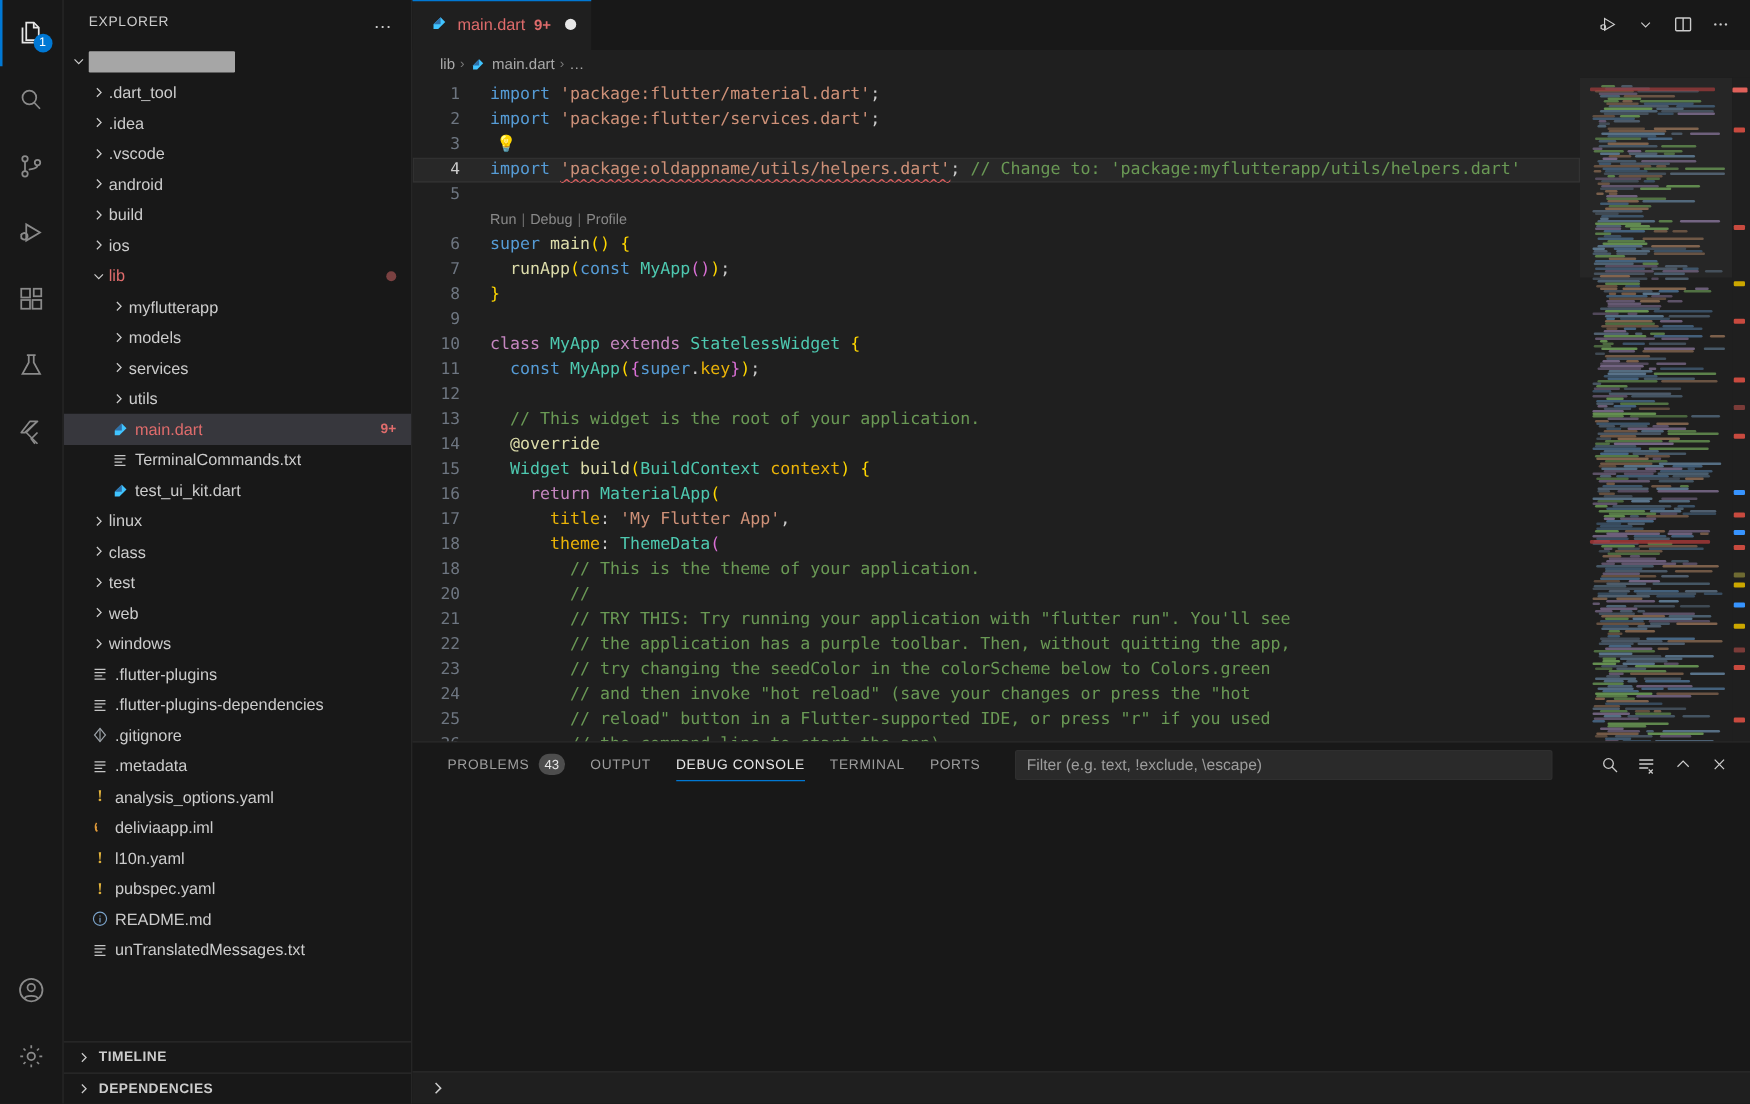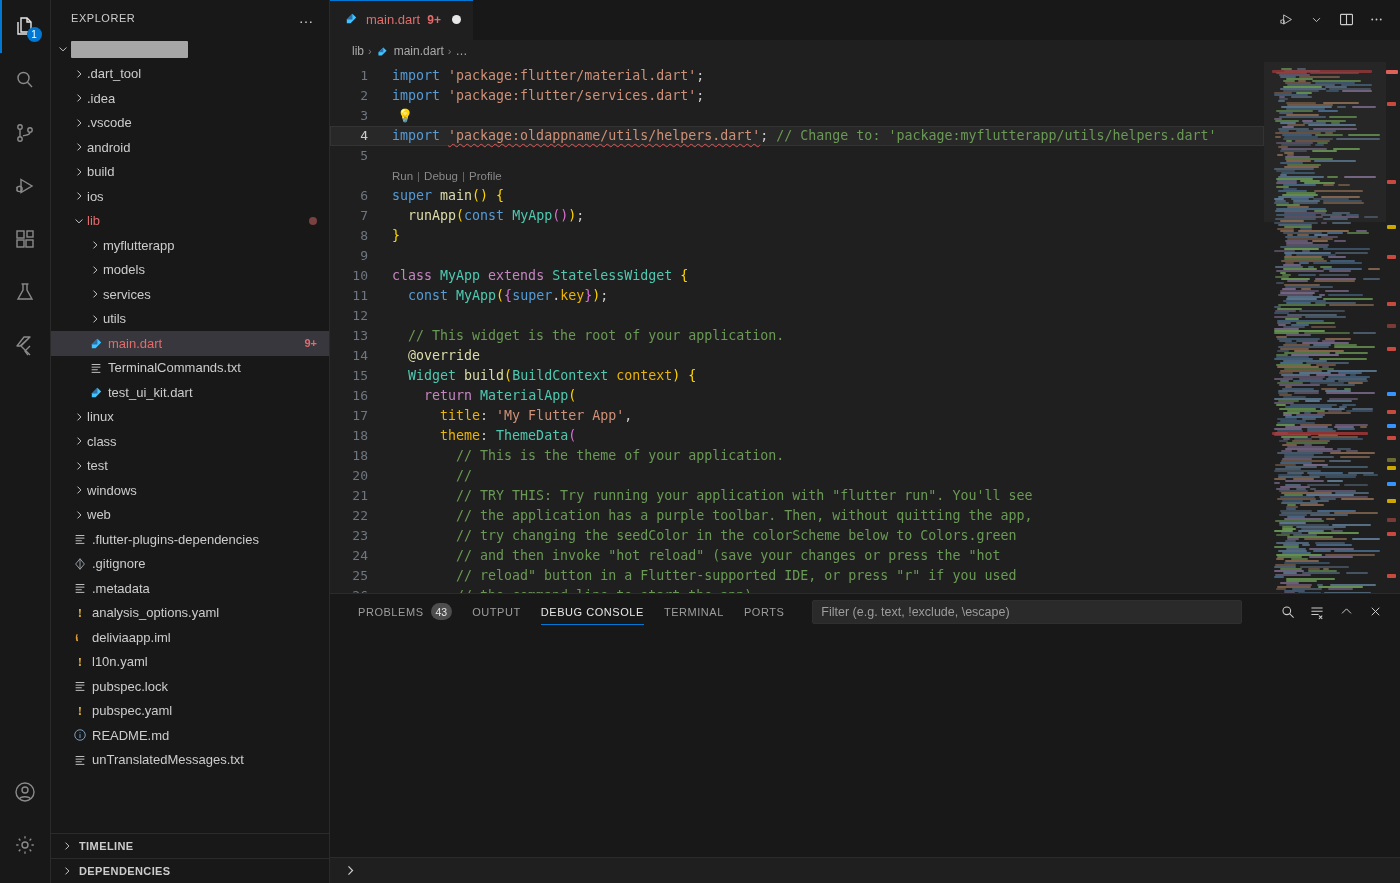--- a/index.html
+++ b/index.html
@@ -417,30 +417,39 @@
           </span>
           <span class="lbl">test</span>
         </div>
         <div class="row">
           <span style="width:20px;flex:0 0 20px"></span>
           <span class="twisty">
             <svg width="12" height="12" viewBox="0 0 16 16">
               <path d="M6 3.5 10.5 8 6 12.5"></path>
             </svg>
           </span>
+          <span class="lbl">web</span>
+        </div>
+        <div class="row">
+          <span style="width:20px;flex:0 0 20px"></span>
+          <span class="twisty">
+            <svg width="12" height="12" viewBox="0 0 16 16">
+              <path d="M6 3.5 10.5 8 6 12.5"></path>
+            </svg>
+          </span>
           <span class="lbl">windows</span>
         </div>
         <div class="row">
           <span style="width:20px;flex:0 0 20px"></span>
-          <span class="twisty">
-            <svg width="12" height="12" viewBox="0 0 16 16">
-              <path d="M6 3.5 10.5 8 6 12.5"></path>
-            </svg>
-          </span>
-          <span class="lbl">web</span>
+          <span class="fi">
+            <svg width="14" height="14" viewBox="0 0 16 16" stroke="#c5c5c5" stroke-width="1.1" fill="none">
+              <path d="M3 4h10M3 7h10M3 10h7M3 13h10"></path>
+            </svg>
+          </span>
+          <span class="lbl">.flutter-plugins</span>
         </div>
         <div class="row">
           <span style="width:20px;flex:0 0 20px"></span>
           <span class="fi">
             <svg width="14" height="14" viewBox="0 0 16 16" stroke="#c5c5c5" stroke-width="1.1" fill="none">
               <path d="M3 4h10M3 7h10M3 10h7M3 13h10"></path>
             </svg>
           </span>
           <span class="lbl">.flutter-plugins-dependencies</span>
         </div>
@@ -480,29 +489,20 @@
             </svg>
           </span>
           <span class="lbl">deliviaapp.iml</span>
         </div>
         <div class="row">
           <span style="width:20px;flex:0 0 20px"></span>
           <span class="fi">
             <span style="color:#e2b33c;font-weight:700;font-size:13px;font-family:'Liberation Serif',serif">!</span>
           </span>
           <span class="lbl">l10n.yaml</span>
-        </div>
-        <div class="row">
-          <span style="width:20px;flex:0 0 20px"></span>
-          <span class="fi">
-            <svg width="14" height="14" viewBox="0 0 16 16" stroke="#c5c5c5" stroke-width="1.1" fill="none">
-              <path d="M3 4h10M3 7h10M3 10h7M3 13h10"></path>
-            </svg>
-          </span>
-          <span class="lbl">pubspec.lock</span>
         </div>
         <div class="row">
           <span style="width:20px;flex:0 0 20px"></span>
           <span class="fi">
             <span style="color:#e2b33c;font-weight:700;font-size:13px;font-family:'Liberation Serif',serif">!</span>
           </span>
           <span class="lbl">pubspec.yaml</span>
         </div>
         <div class="row">
           <span style="width:20px;flex:0 0 20px"></span>

